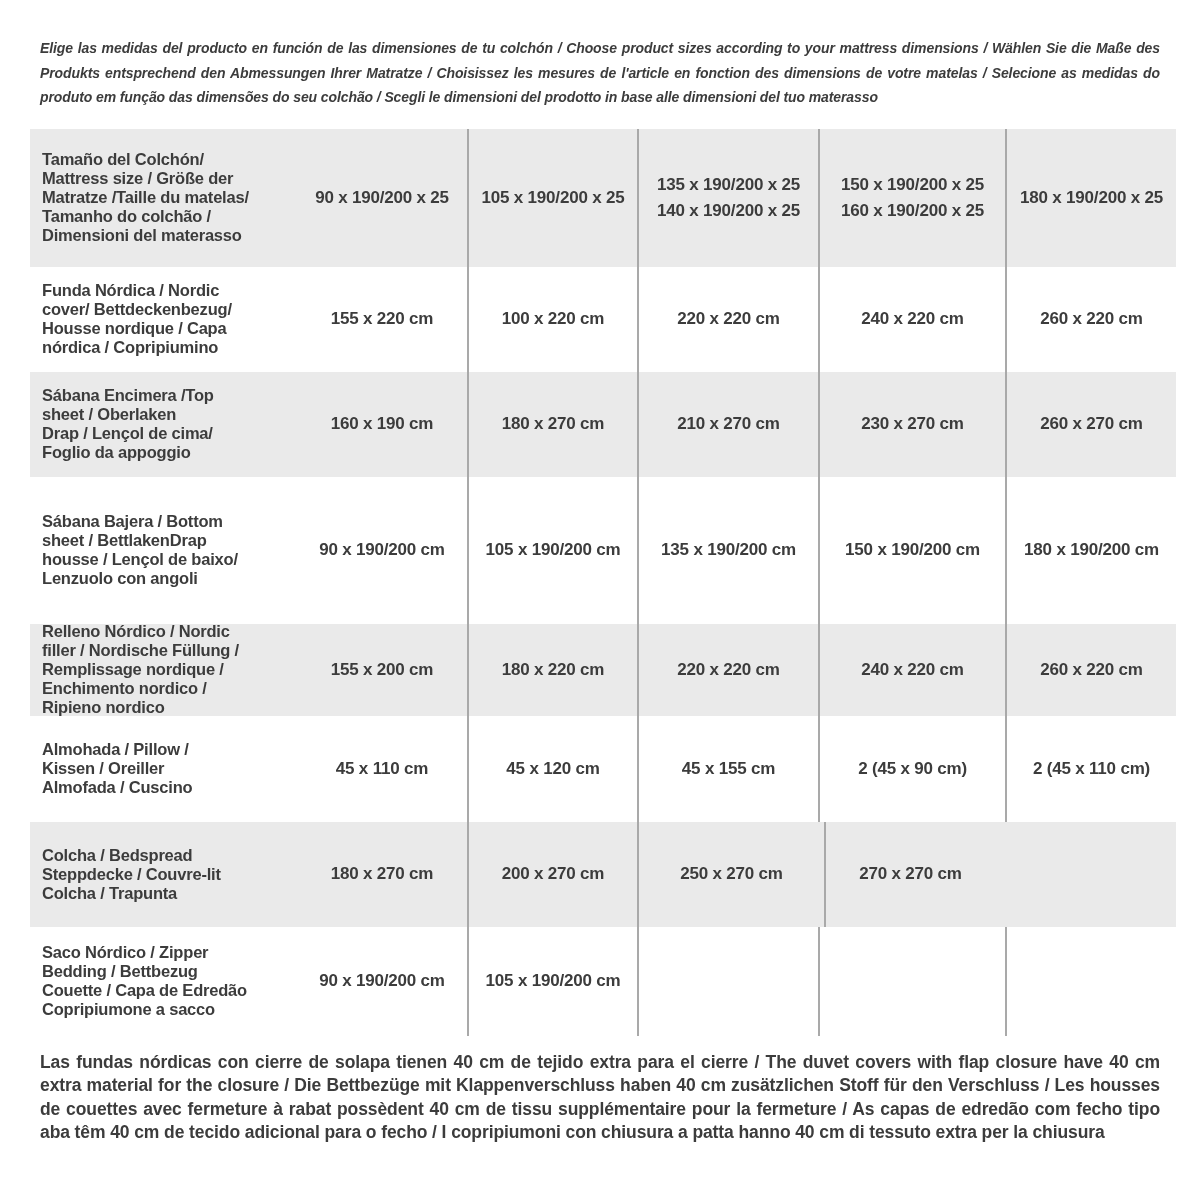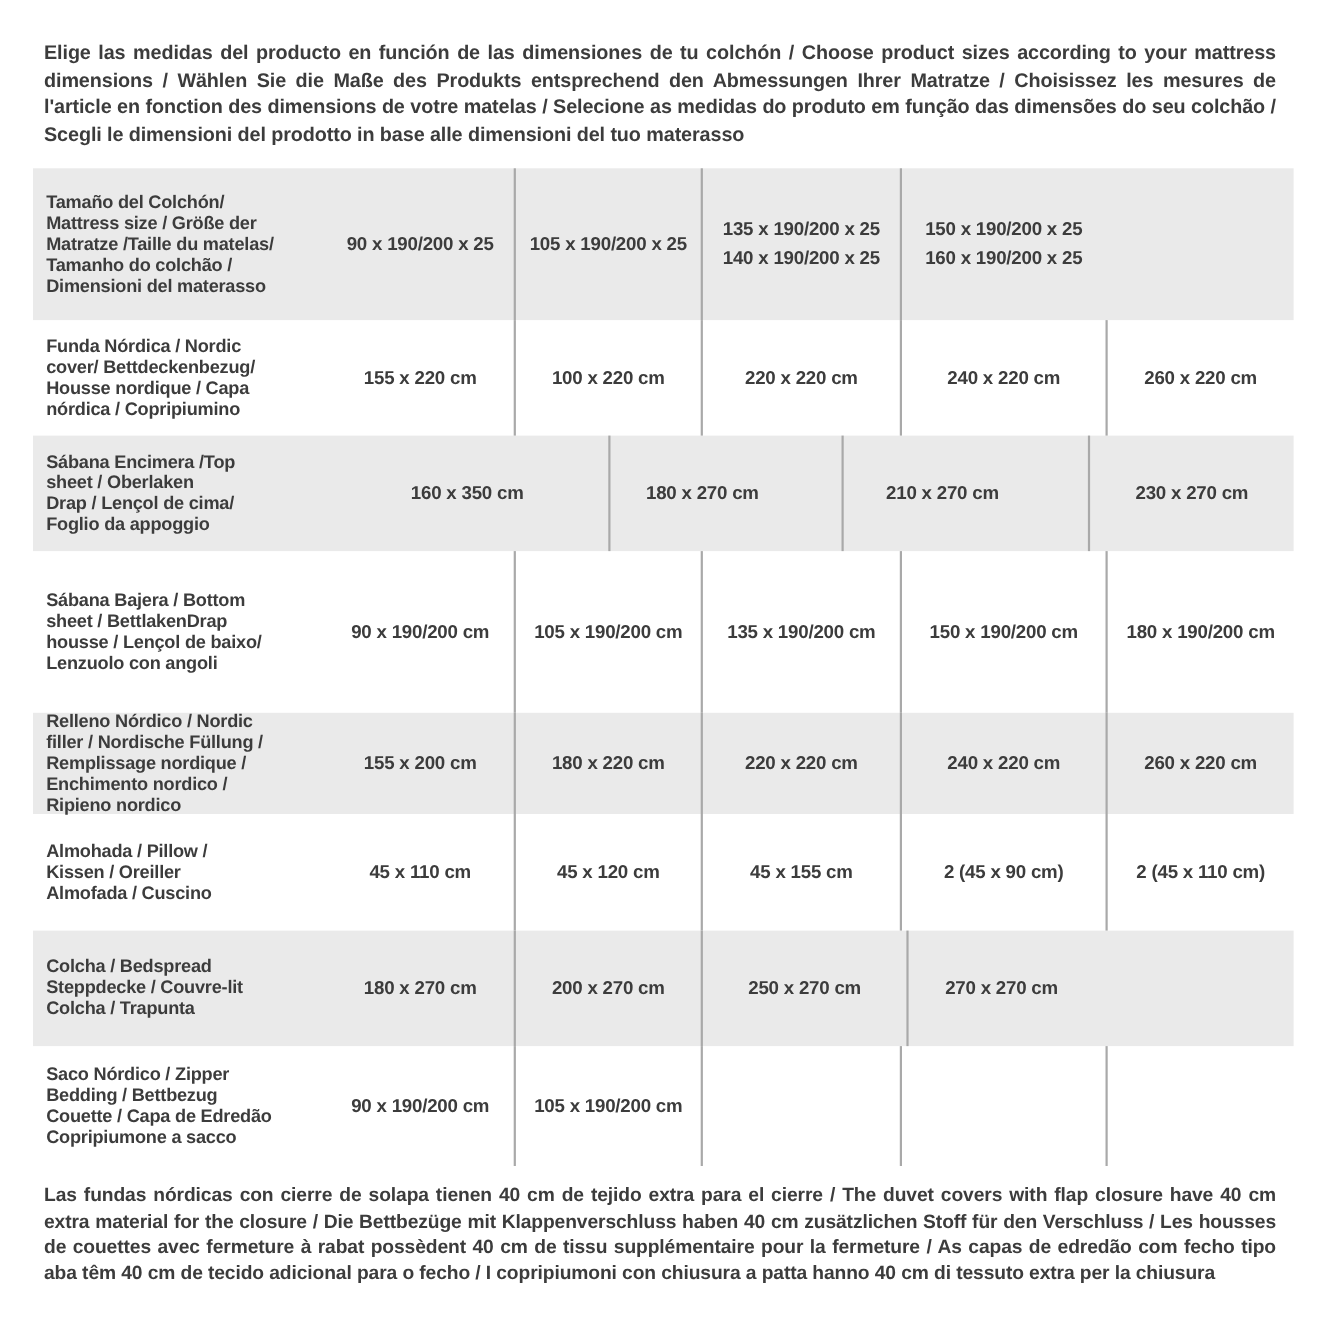--- a/index.html
+++ b/index.html
@@ -4,22 +4,22 @@
 <style>
   html,body{margin:0;padding:0;}
   body{
     width:1200px;height:1200px;background:#ffffff;
     font-family:"Liberation Sans",sans-serif;
     font-weight:700;color:#3c3c3c;
     -webkit-font-smoothing:antialiased;
   }
   .intro{
     margin:36px 40px 0 40px;
-    font-size:18px;line-height:24.5px;
-    text-align:justify;letter-spacing:-0.1px;
+    font-size:14px;line-height:24.5px;
+    text-align:justify;letter-spacing:-0.1px;font-style:italic;
   }
   .size-table{
     margin:19px 0 0 30px;width:1146px;
   }
   .trow{display:flex;width:100%;}
   .trow.stripe{background:#eaeaea;}
   .cell{
     box-sizing:border-box;
     display:flex;align-items:center;justify-content:center;
     text-align:center;font-size:17px;letter-spacing:-0.2px;
@@ -62,43 +62,45 @@
 Mattress size / Größe der
 Matratze /Taille du matelas/
 Tamanho do colchão /
 Dimensioni del materasso</div>
     <div class="cell c1">90 x 190/200 x 25</div>
     <div class="cell c2">105 x 190/200 x 25</div>
     <div class="cell two-line c3">135 x 190/200 x 25
 140 x 190/200 x 25</div>
     <div class="cell two-line c4">150 x 190/200 x 25
 160 x 190/200 x 25</div>
+    <div class="cell c5">180 x 190/200 x 25</div>
   </div>
 
   <div class="trow h-r0">
     <div class="cell lbl c0">Funda Nórdica /  Nordic
 cover/ Bettdeckenbezug/
 Housse nordique  / Capa
 nórdica / Copripiumino</div>
     <div class="cell c1">155 x 220 cm</div>
     <div class="cell c2">100 x 220 cm</div>
     <div class="cell c3">220 x 220 cm</div>
     <div class="cell c4">240 x 220 cm</div>
     <div class="cell c5">260 x 220 cm</div>
   </div>
 
   <div class="trow stripe h-r1">
     <div class="cell lbl c0">Sábana Encimera /Top
 sheet / Oberlaken
 Drap / Lençol de cima/
 Foglio da appoggio</div>
-    <div class="cell c1">160 x 350 cm</div>
+    <div class="cell c1">160 x 190 cm</div>
     <div class="cell c2">180 x 270 cm</div>
     <div class="cell c3">210 x 270 cm</div>
     <div class="cell c4">230 x 270 cm</div>
+    <div class="cell c5">260 x 270 cm</div>
   </div>
 
   <div class="trow h-r2">
     <div class="cell lbl c0">Sábana Bajera / Bottom
 sheet / BettlakenDrap
 housse / Lençol de baixo/
 Lenzuolo con angoli</div>
     <div class="cell c1">90 x 190/200 cm</div>
     <div class="cell c2">105 x 190/200 cm</div>
     <div class="cell c3">135 x 190/200 cm</div>

